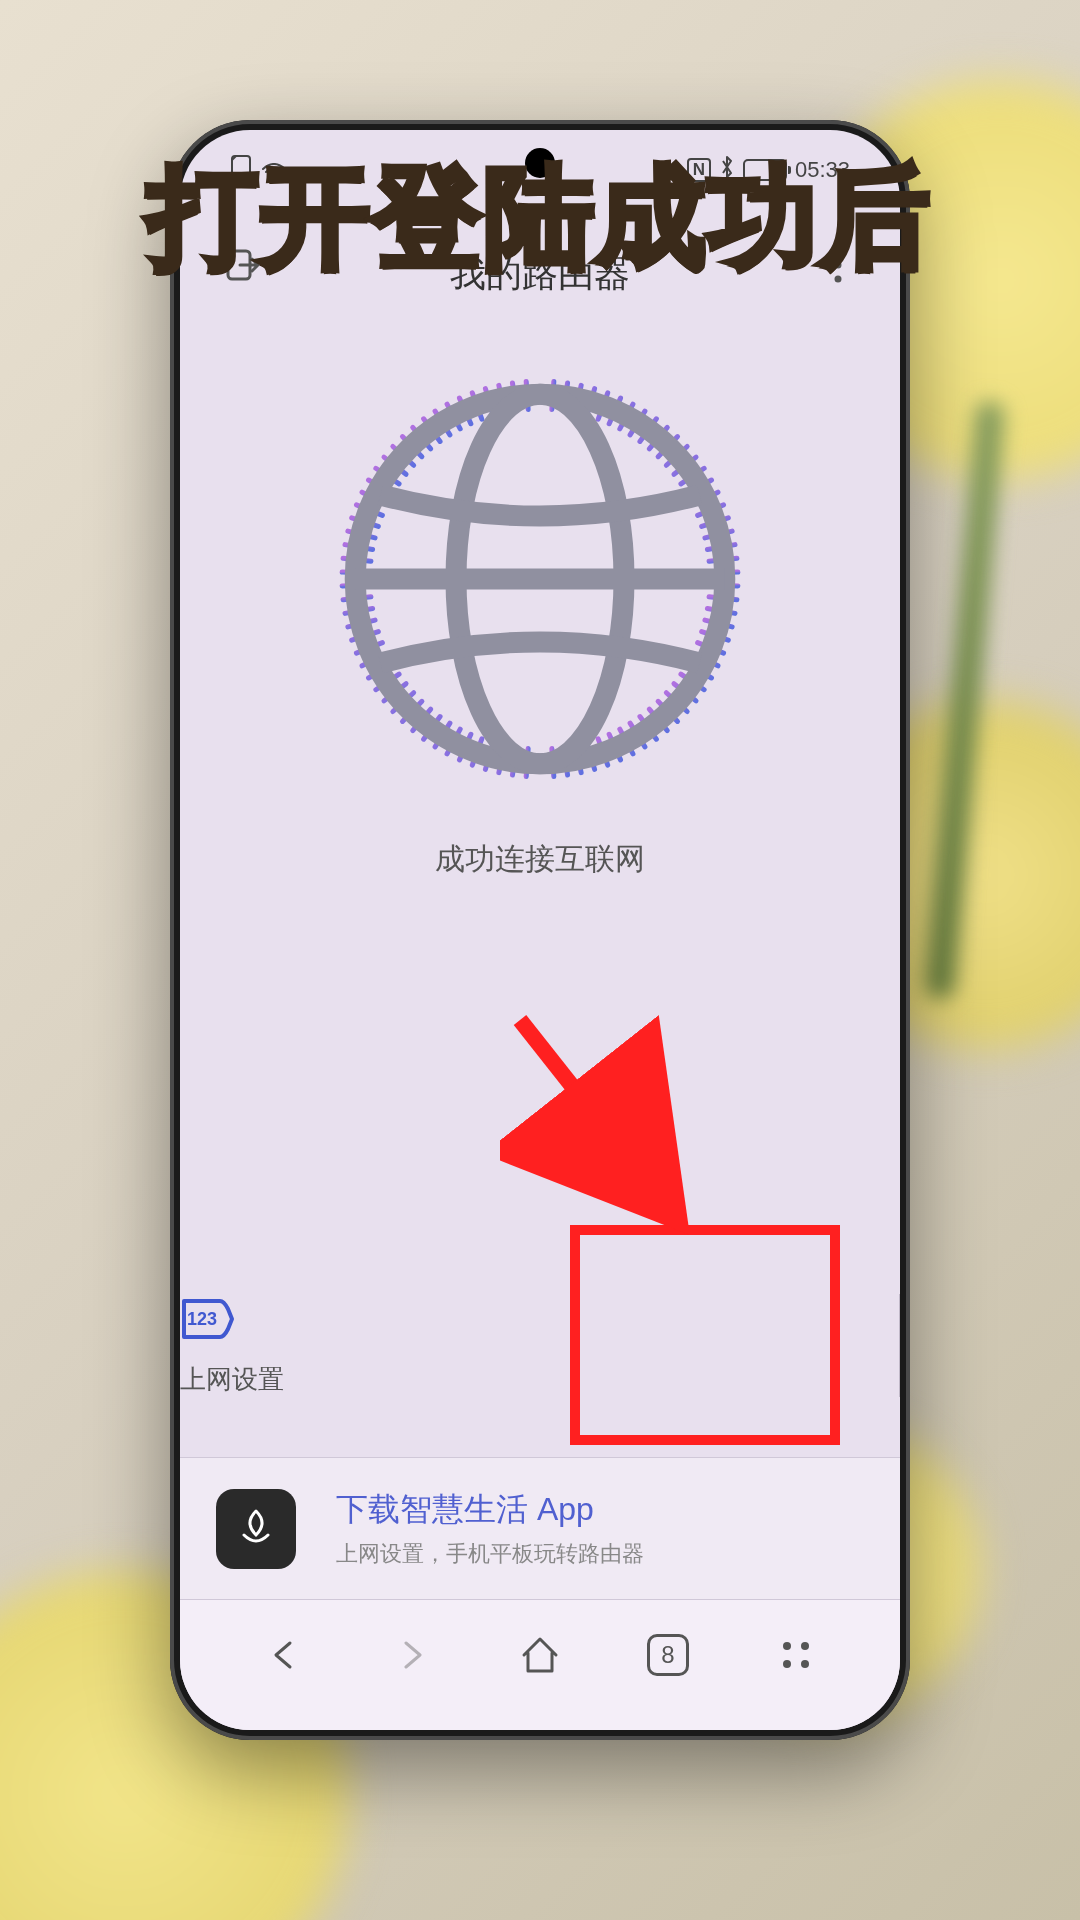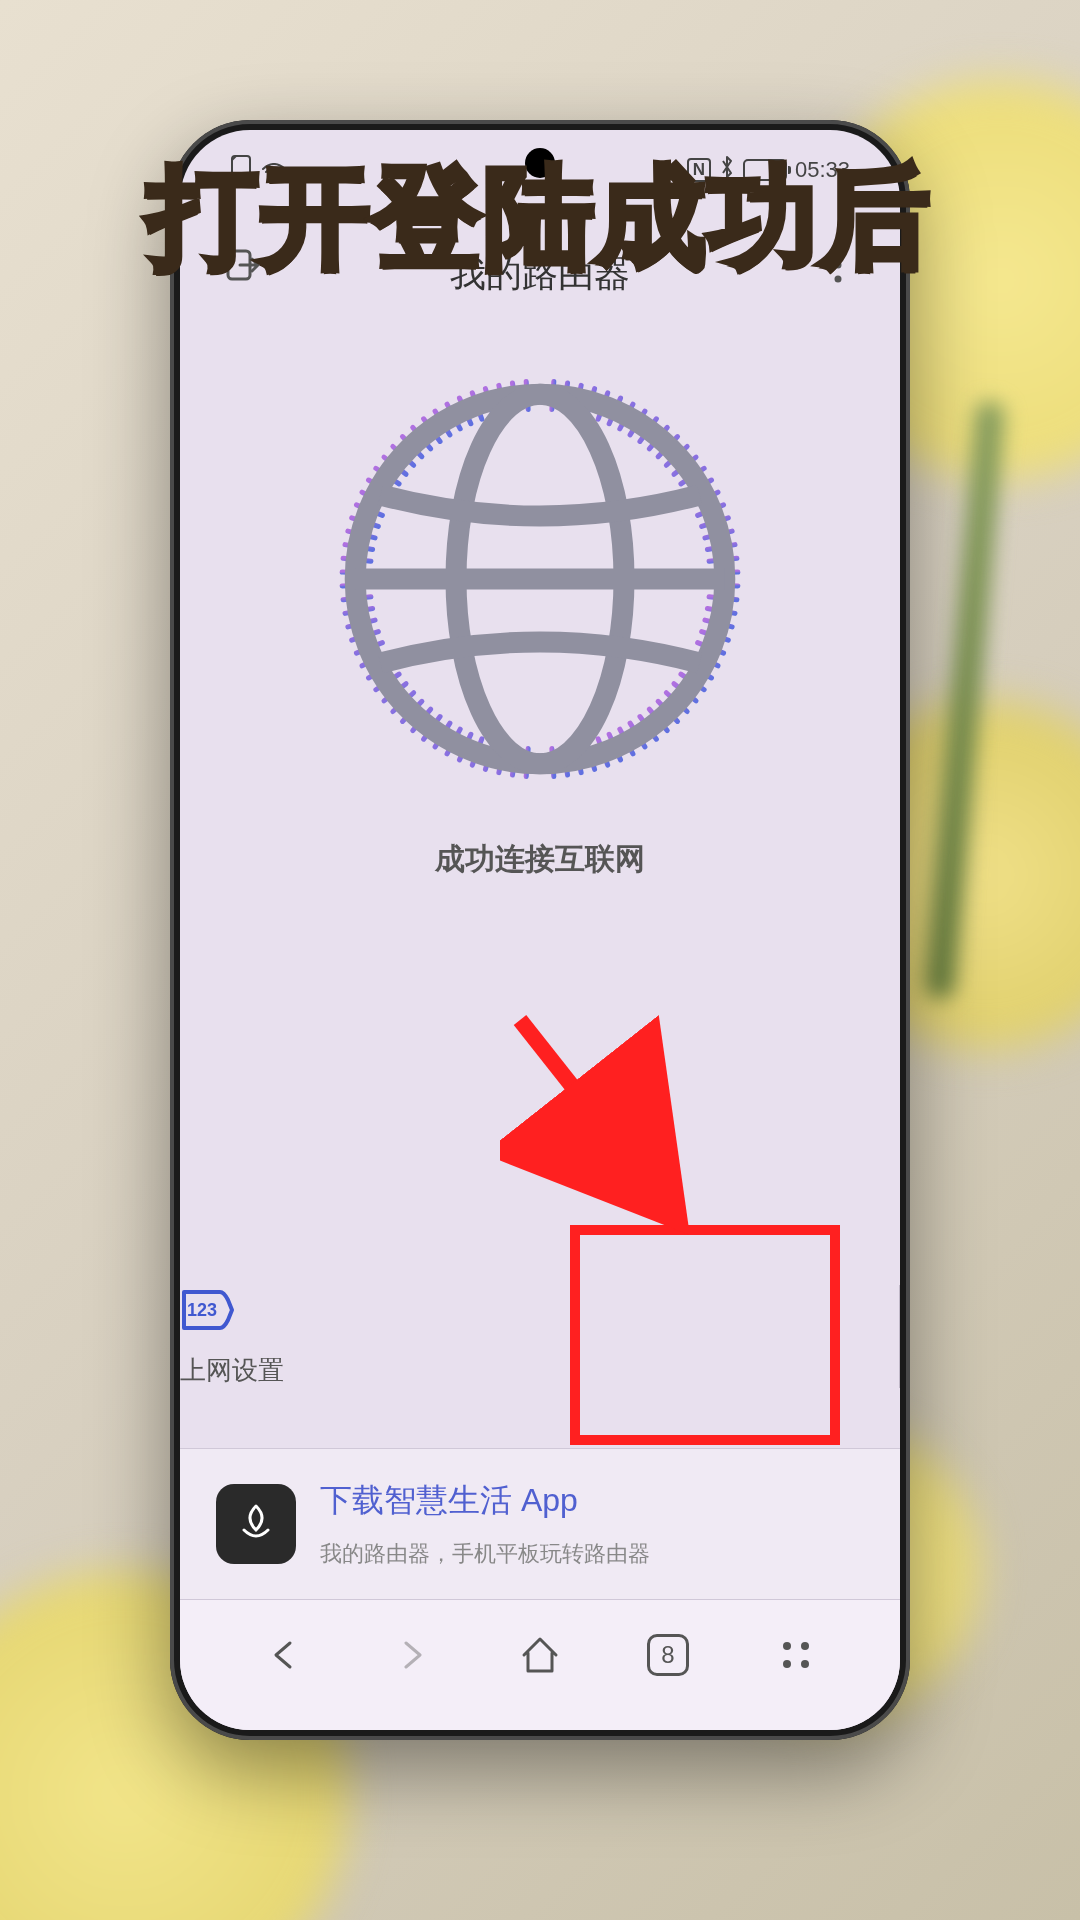--- a/index.html
+++ b/index.html
@@ -105,21 +105,21 @@
       width: 420px;
       height: 420px;
       border-radius: 50%;
       position: relative;
       display: flex;
       align-items: center;
       justify-content: center;
     }
     .speed-ring svg { position: absolute; top: 0; left: 0; width: 100%; height: 100%; }
     .globe-wrap { color: #9090a0; }
-    .status-text { margin-top: 50px; font-size: 30px; color: #555; font-weight: bold; }
+    .status-text { margin-top: 50px; font-size: 30px; color: #555; }
 
     
     .options {
       display: flex;
       margin-top: auto;
       width: 100%;
       padding-bottom: 30px;
     }
     .option {
       flex: 1;
@@ -172,21 +172,21 @@
       width: 80px;
       height: 80px;
       background: #2a2a2a;
       border-radius: 18px;
       display: flex;
       align-items: center;
       justify-content: center;
       color: #fff;
       font-size: 44px;
     }
-    .promo-text { display: flex; flex-direction: column; gap: 16px; }
+    .promo-text { display: flex; flex-direction: column; gap: 7px; margin-left: 16px; }
     .promo-title { color: #5060d0; font-size: 32px; font-weight: 500; }
     .promo-sub { color: #888; font-size: 22px; }
 
     
     .browser-nav {
       background: #f4eef8;
       border-top: 1px solid #d0c8d8;
       padding: 30px 40px 50px;
       display: flex;
       align-items: center;
@@ -392,21 +392,21 @@
     </div>
 
     <div class="promo">
       <div class="promo-icon">
         <svg width="48" height="48" viewBox="0 0 48 48">
             <path d="M24 6 Q36 18 24 30 Q12 18 24 6 M12 30 Q24 42 36 30" fill="none" stroke="#fff" stroke-width="3" stroke-linecap="round"></path>
           </svg>
       </div>
       <div class="promo-text">
         <div class="promo-title">下载智慧生活 App</div>
-        <div class="promo-sub">我的路由器，手机平板玩转路由器</div>
+        <div class="promo-sub">上网设置，手机平板玩转路由器</div>
       </div>
     </div>
 
     <div class="browser-nav">
       <div class="nav-btn">
         <svg width="40" height="40" viewBox="0 0 40 40">
             <path d="M26 8 L12 20 L26 32" fill="none" stroke="#555" stroke-width="3" stroke-linecap="round" stroke-linejoin="round"></path>
           </svg>
       </div>
       <div class="nav-btn" style="opacity:0.4">

